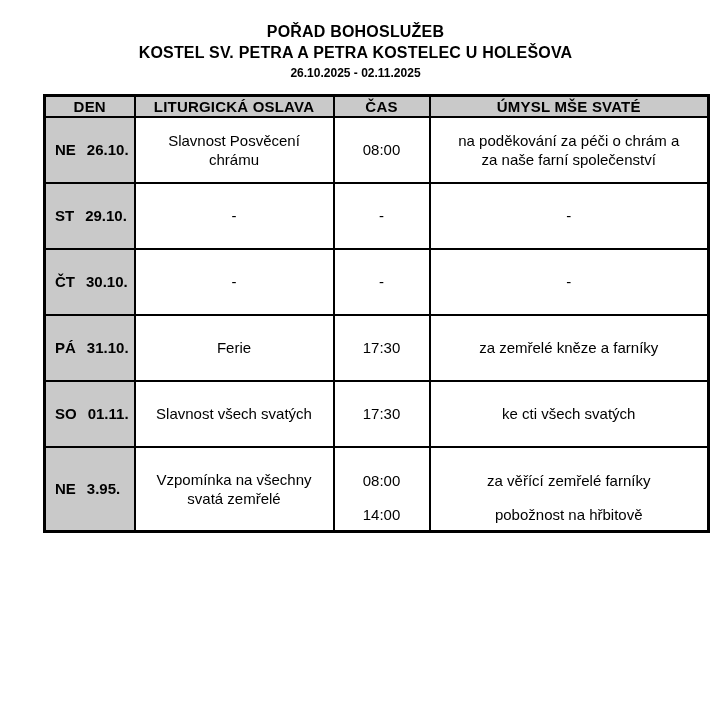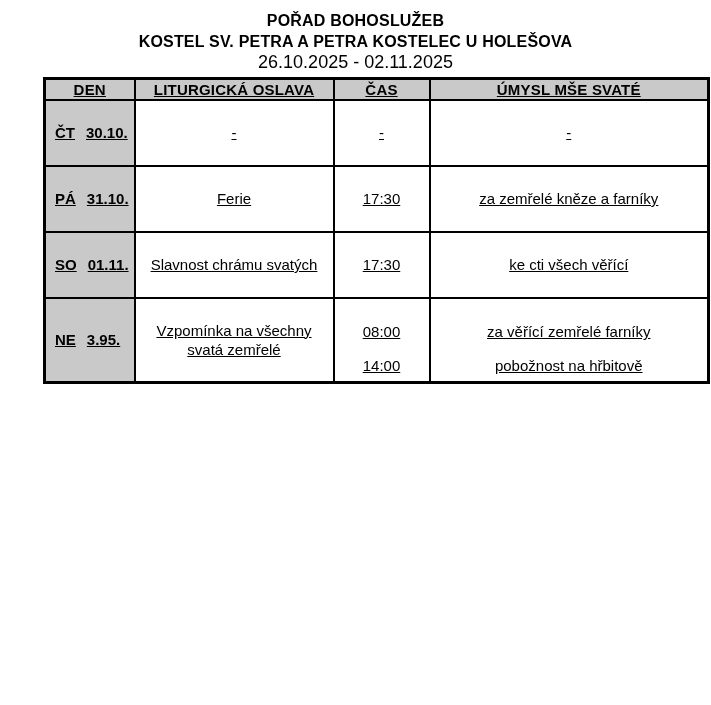--- a/index.html
+++ b/index.html
@@ -1,31 +1,30 @@
 <!DOCTYPE html>
 <html><head>
 <meta charset="utf-8">
 <style>
   * { margin:0; padding:0; box-sizing:border-box; }
   html,body { width:711px; height:705px; background:#ffffff; overflow:hidden; }
   body { font-family:"Liberation Sans", sans-serif; color:#000; }
 
-  .titles { text-align:center; padding-top:10px; }
+  .titles { text-align:center; padding-top:21px; }
   .title-main, .title-sub {
     font-size:16px; font-weight:bold; line-height:21px; letter-spacing:0.2px;
   }
-  .title-range { font-size:18px; font-weight:normal; line-height:21px; }
+  .title-range { font-size:12px; font-weight:bold; line-height:21px; }
 
   table.schedule {
     border-collapse:collapse;
     table-layout:fixed;
     width:664px;
-    margin:4px 0 0 43px;
+    margin:10px 0 0 43px;
     border:3px solid #000;
-    text-decoration:underline;
   }
   .schedule col.c-den   { width:90px; }
   .schedule col.c-osl   { width:199px; }
   .schedule col.c-cas   { width:96px; }
   .schedule col.c-umysl { width:279px; }
 
   .schedule th {
     background:#c9c9c9;
     border:2px solid #000;
     font-size:15px; font-weight:bold;
@@ -74,23 +73,49 @@
   </colgroup>
   <thead>
     <tr>
       <th>DEN</th>
       <th>LITURGICKÁ OSLAVA</th>
       <th>ČAS</th>
       <th>ÚMYSL MŠE SVATÉ</th>
     </tr>
   </thead>
   <tbody>
+    <tr class="row">
+      <td class="day-cell">
+        <span>NE</span><span class="date">26.10.</span>
+      </td>
+      <td>
+        <div>Slavnost Posvěcení</div>
+        <div>chrámu</div>
+      </td>
+      <td>08:00</td>
+      <td>
+        <div>na poděkování za péči o chrám a</div>
+        <div>za naše farní společenství</div>
+      </td>
+    </tr>
 
 
 
+    <tr class="row">
+      <td class="day-cell">
+        <span>ST</span><span class="date">29.10.</span>
+      </td>
+      <td>
+        <div>-</div>
+      </td>
+      <td>-</td>
+      <td>
+        <div>-</div>
+      </td>
+    </tr>
 
     <tr class="row">
       <td class="day-cell">
         <span>ČT</span><span class="date">30.10.</span>
       </td>
       <td>
         <div>-</div>
       </td>
       <td>-</td>
       <td>
@@ -109,25 +134,25 @@
       <td>
         <div>za zemřelé kněze a farníky</div>
       </td>
     </tr>
 
     <tr class="row">
       <td class="day-cell">
         <span>SO</span><span class="date">01.11.</span>
       </td>
       <td>
-        <div>Slavnost chrámu svatých</div>
+        <div>Slavnost všech svatých</div>
       </td>
       <td>17:30</td>
       <td>
-        <div>ke cti všech věřící</div>
+        <div>ke cti všech svatých</div>
       </td>
     </tr>
 
     <tr class="row-last">
       <td class="day-cell">
         <span>NE</span><span class="date">3.95.</span>
       </td>
       <td>
         <div>Vzpomínka na všechny</div>
         <div>svatá zemřelé</div>

